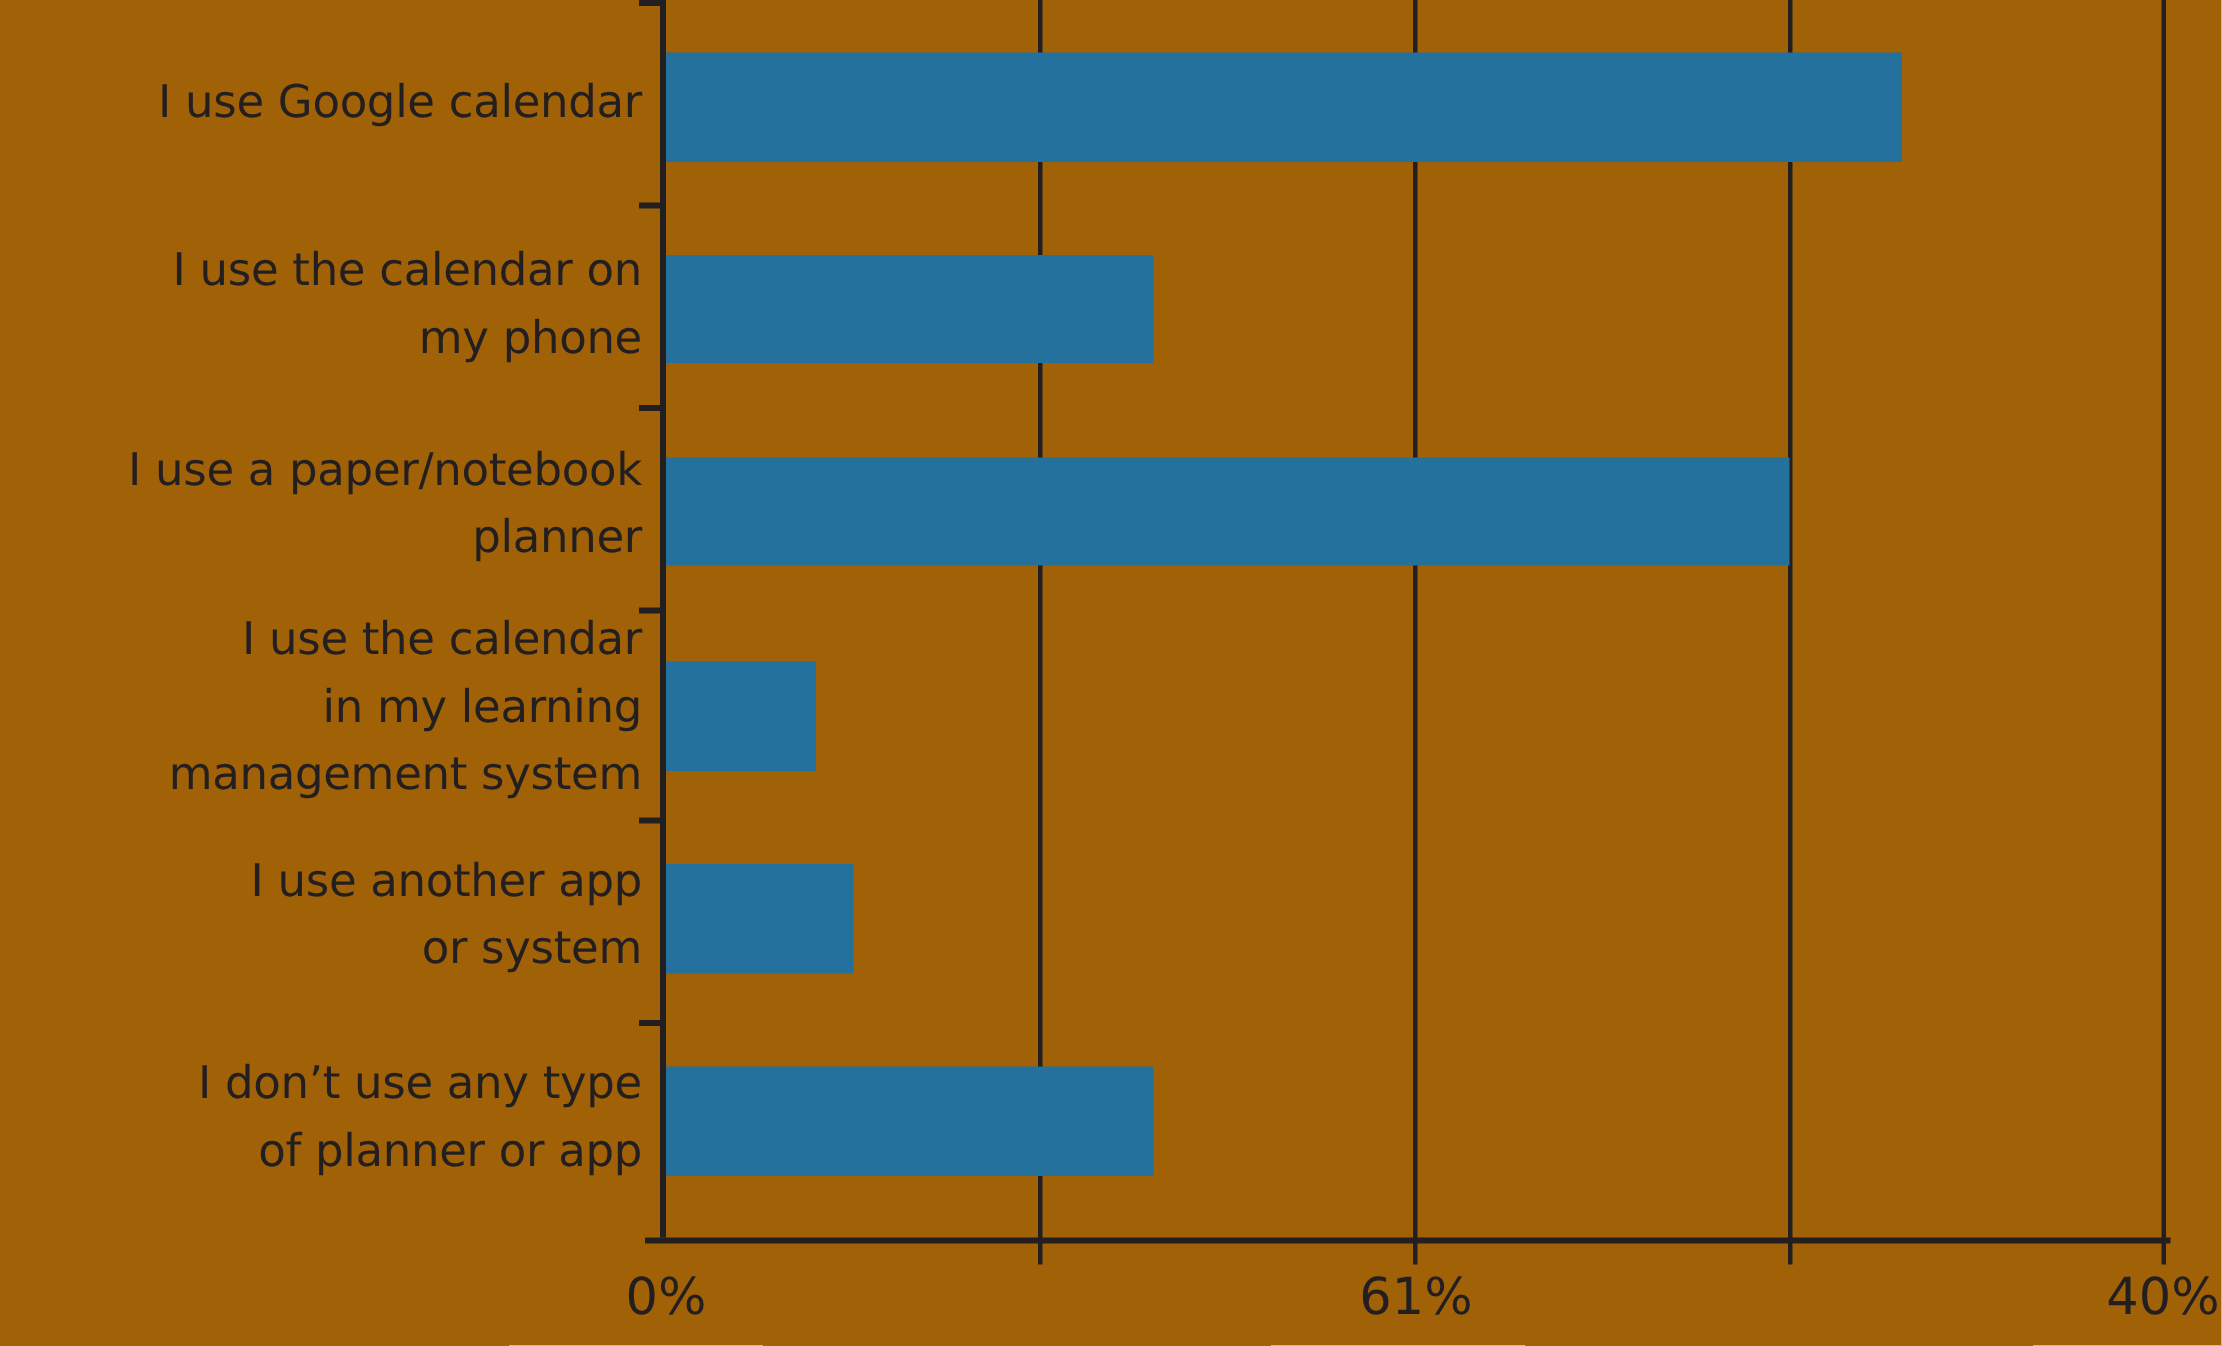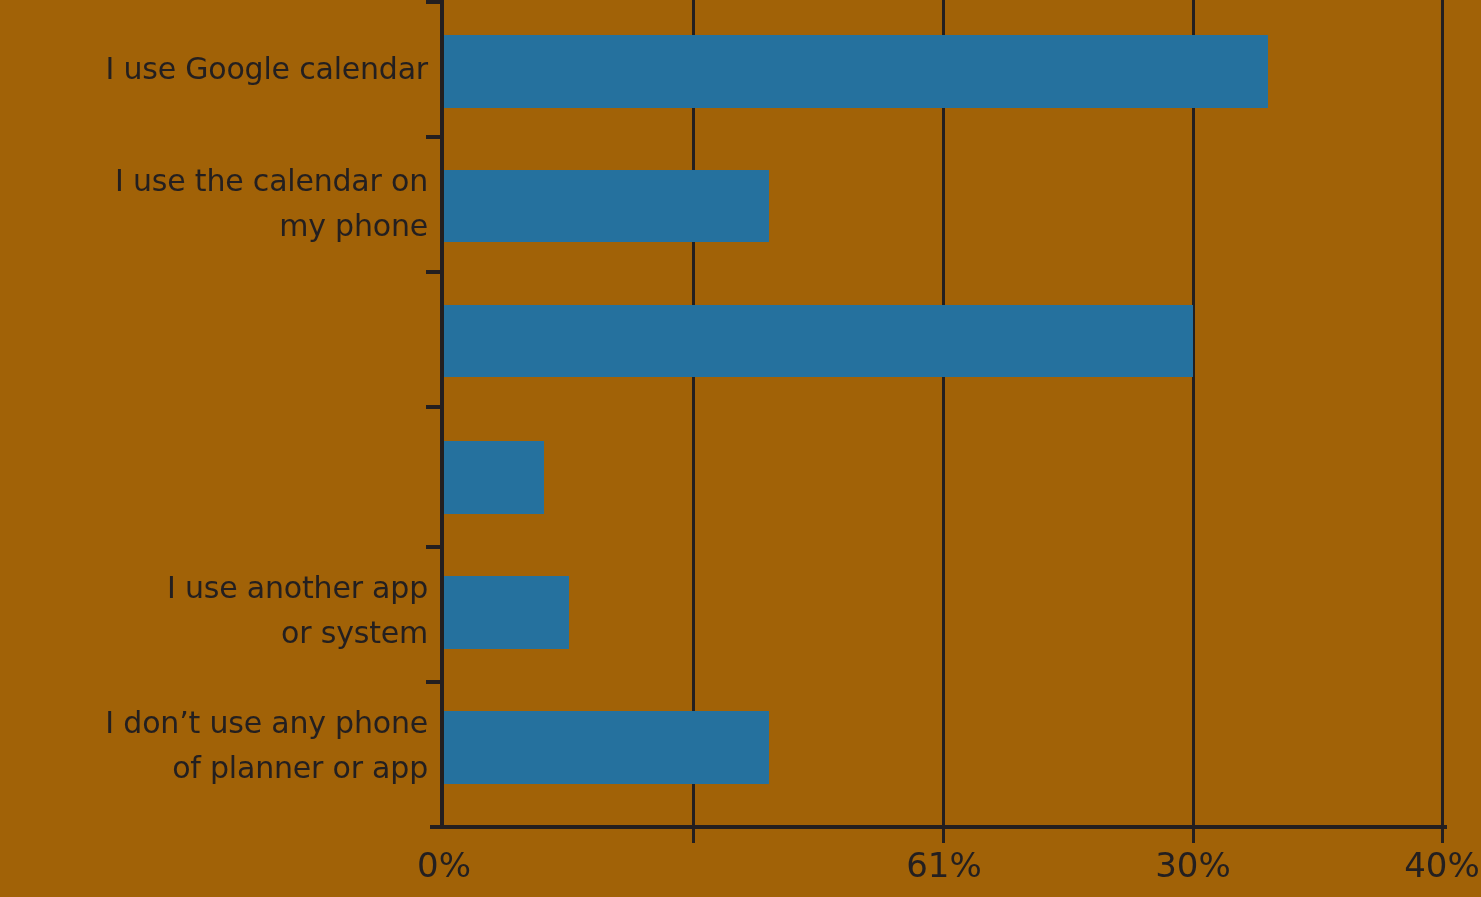--- a/index.html
+++ b/index.html
@@ -105,23 +105,28 @@
 </style>
 </head>
 <body>
 
 <div id="chart-root">
 
   <div class="cat-labels">
     <div class="cat-label" style="top:46px;">I use Google calendar</div>
     <div class="cat-label" style="top:158px;padding-left:23px;">I use the calendar on
 my phone</div>
+    <div class="cat-label" style="top:291px;">I use a paper/notebook
+planner</div>
+    <div class="cat-label" style="top:404px;">I use the calendar
+in my learning
+management system</div>
     <div class="cat-label" style="top:565px;padding-left:39px;">I use another app
 or system</div>
-    <div class="cat-label" style="top:700px;">I don’t use any phone
+    <div class="cat-label" style="top:700px;">I don’t use any type
 of planner or app</div>
   </div>
 
   <div class="plot">
 
     <div class="gridline" style="left:248px;"></div>
     <div class="gridline" style="left:498px;"></div>
     <div class="gridline" style="left:748px;"></div>
     <div class="gridline" style="left:997px;"></div>
 
@@ -138,17 +143,16 @@
     <div class="bar" style="top:170px; height:72px; left:0; width:325px;"></div>
     <div class="bar" style="top:305px; height:72px; left:0; width:749px;"></div>
     <div class="bar" style="top:441px; height:73px; left:0; width:100px;"></div>
     <div class="bar" style="top:576px; height:73px; left:0; width:125px;"></div>
     <div class="bar" style="top:711px; height:73px; left:0; width:325px;"></div>
 
     <div class="axis-x"></div>
 
     <div class="xtick-label" style="left:-80px;">0%</div>
     <div class="xtick-label" style="left:420px;">61%</div>
-    <div class="xtick-label" style="left:669px;">30%</div>
     <div class="xtick-label" style="left:918px;">40%</div>
 
   </div>
 </div>
 
 </body></html>

